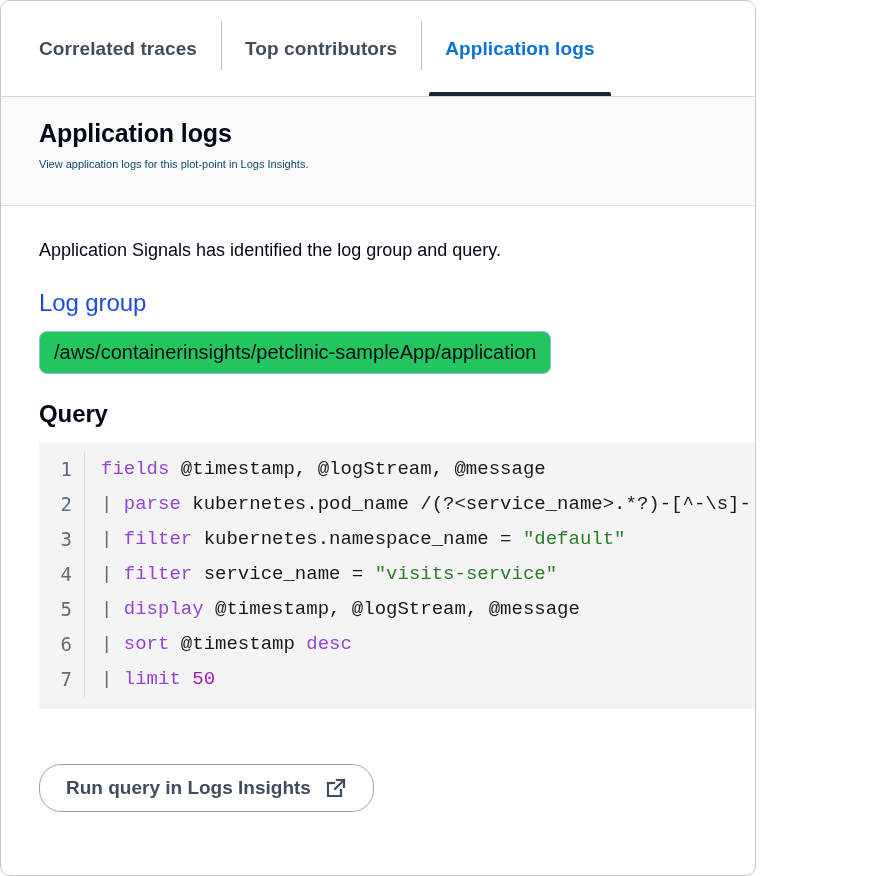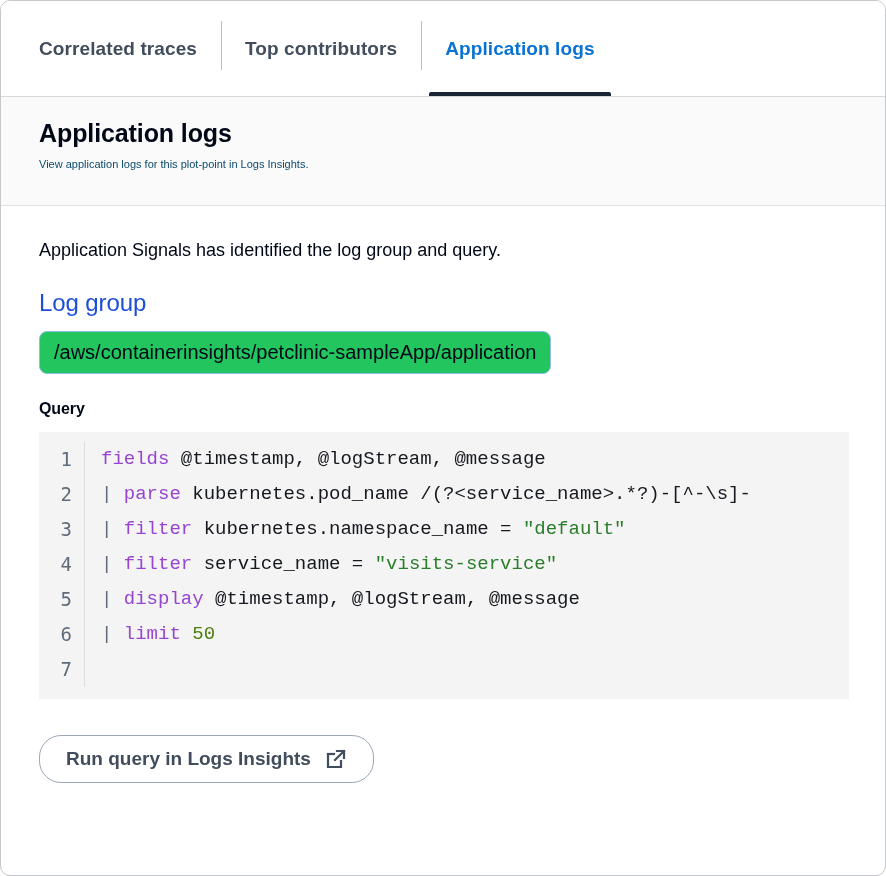--- a/index.html
+++ b/index.html
@@ -10,21 +10,21 @@
     font-family: "Liberation Sans", sans-serif;
   }
   body {
     width: 886px;
     height: 876px;
     overflow: hidden;
   }
 
   .panel {
     position: relative;
-    width: 886px;
+    width: 756px;
     height: 876px;
     background: #ffffff;
     border: 1px solid #c6c6cd;
     border-radius: 10px;
     overflow: hidden;
   }
 
   
   .tabs-bar {
     position: relative;
@@ -116,21 +116,21 @@
     border: 1px solid #8fbde4;
     border-radius: 8px;
     padding: 9px 14px;
     font-size: 20px;
     color: #000716;
     max-width: 100%;
     white-space: nowrap;
   }
 
   .query-label {
-    font-size: 16px;
+    font-size: 24px;
     color: #000716;
     margin: 26px 0 14px 0;
     letter-spacing: -0.1px;
   }
 
   
   .code-block {
     position: relative;
     display: flex;
     background: #f4f4f4;
@@ -159,21 +159,21 @@
   }
   .code-line {
     font-family: Liberation Mono, monospace;
     font-size: 19px;
     line-height: 35px;
     color: #16191f;
     white-space: pre;
   }
   .tok-kw     { color: #9644d1; }
   .tok-str    { color: #2a7d2a; }
-  .tok-num    { color: #4d7c0f; }
+  .tok-num    { color: #a21caf; }
   .tok-plain  { color: #16191f; }
   .tok-pipe   { color: #5f6b7a; }
 
   
   .button-row {
     padding: 36px 38px 0 38px;
     background: #ffffff;
   }
   .run-button {
     display: inline-flex;
@@ -181,20 +181,21 @@
     gap: 14px;
     background: #ffffff;
     border: 1px solid #9ba7b6;
     border-radius: 22px;
     padding: 12px 26px;
     font-family: "Liberation Sans", sans-serif;
     font-size: 19px;
     font-weight: 700;
     color: #414d5c;
     cursor: pointer;
+    margin-top: 19px;
   }
   .ext-icon { display: inline-flex; width: 22px; height: 22px; }
 </style>
 </head>
 <body>
 
 <div class="panel">
 
   <div class="tabs-bar">
     <button class="tab">
@@ -230,20 +231,21 @@
         <div>5</div>
         <div>6</div>
         <div>7</div>
       </div>
       <div class="code-lines">
         <div class="code-line"><span class="tok-kw">fields</span><span class="tok-plain"> @timestamp, @logStream, @message</span></div>
         <div class="code-line"><span class="tok-pipe">| </span><span class="tok-kw">parse</span><span class="tok-plain"> kubernetes.pod_name /(?&lt;service_name&gt;.*?)-[^-\s]-</span></div>
         <div class="code-line"><span class="tok-pipe">| </span><span class="tok-kw">filter</span><span class="tok-plain"> kubernetes.namespace_name = </span><span class="tok-str">"default"</span></div>
         <div class="code-line"><span class="tok-pipe">| </span><span class="tok-kw">filter</span><span class="tok-plain"> service_name = </span><span class="tok-str">"visits-service"</span></div>
         <div class="code-line"><span class="tok-pipe">| </span><span class="tok-kw">display</span><span class="tok-plain"> @timestamp, @logStream, @message</span></div>
+        <div class="code-line"><span class="tok-pipe">| </span><span class="tok-kw">sort</span><span class="tok-plain"> @timestamp </span><span class="tok-kw">desc</span></div>
         <div class="code-line"><span class="tok-pipe">| </span><span class="tok-kw">limit</span><span class="tok-plain"> </span><span class="tok-num">50</span></div>
       </div>
     </div>
   </div>
 
   <div class="button-row">
     <button class="run-button">
       <span>Run query in Logs Insights</span>
       <span class="ext-icon">
         <svg width="22" height="22" viewBox="0 0 22 22" fill="none" xmlns="http://www.w3.org/2000/svg">

